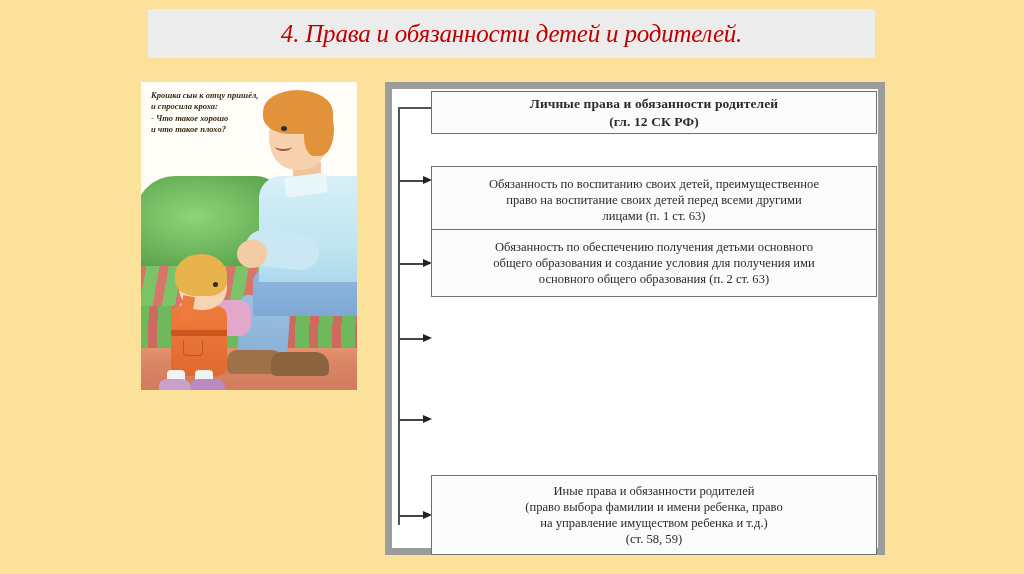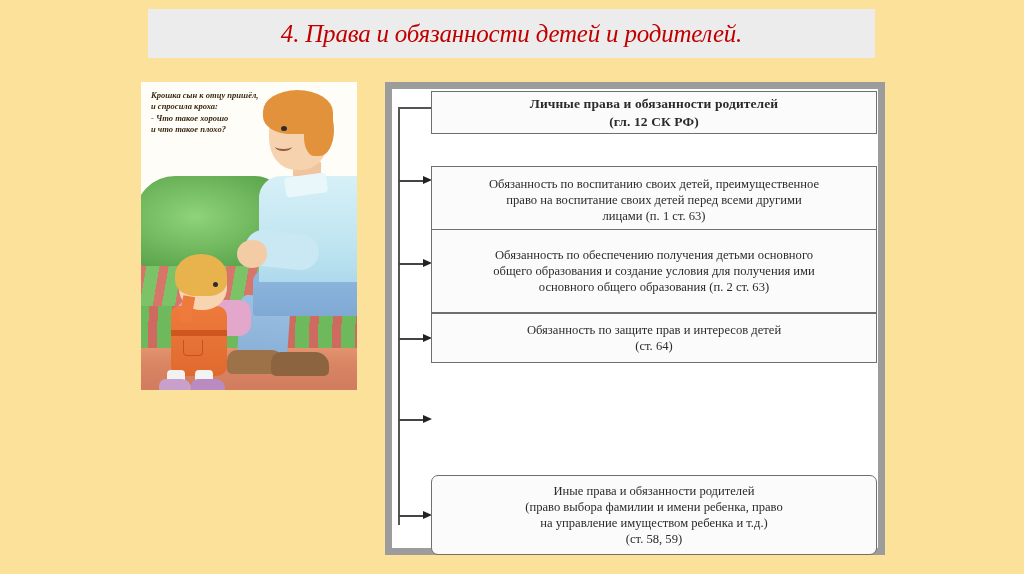--- a/index.html
+++ b/index.html
@@ -271,24 +271,24 @@
   }
 
   #node-header {
     top: 2px;
     height: 43px;
     font-size: 13.5px;
     font-weight: bold;
     letter-spacing: 0.1px;
   }
   #node-1 { top: 57px;  height: 68px; font-size: 12.6px; margin-top: 20px; }
-  #node-2 { top: 140px; height: 84px; font-size: 12.6px; }
+  #node-2 { top: 140px; height: 68px; font-size: 12.6px; }
   #node-3 { top: 224px; height: 50px; font-size: 12.6px; }
   #node-4 { top: 290px; height: 80px; font-size: 12.6px; }
-  #node-5 { top: 386px; height: 80px; font-size: 12.6px; border-radius: 7px; }
+  #node-5 { top: 386px; height: 80px; font-size: 12.6px; }
 
   
   .arrow {
     position: absolute;
     left: 7px;
     width: 32px;
     height: 9px;
     pointer-events: none;
   }
   .arrow .shaft {
@@ -387,24 +387,20 @@
     <div class="node-box" id="node-2">
       <span class="node-text">Обязанность по обеспечению получения детьми основного
 общего образования и создание условия для получения ими
 основного общего образования (п. 2 ст. 63)</span>
     </div>
 
     <div class="arrow" id="arrow-3">
       <span class="shaft"></span>
       <span class="head"></span>
     </div>
-    <div class="node-box" id="node-3">
-      <span class="node-text">Обязанность по защите прав и интересов детей
-(ст. 64)</span>
-    </div>
 
     <div class="arrow" id="arrow-4">
       <span class="shaft"></span>
       <span class="head"></span>
     </div>
 
     <div class="arrow" id="arrow-5">
       <span class="shaft"></span>
       <span class="head"></span>
     </div>

